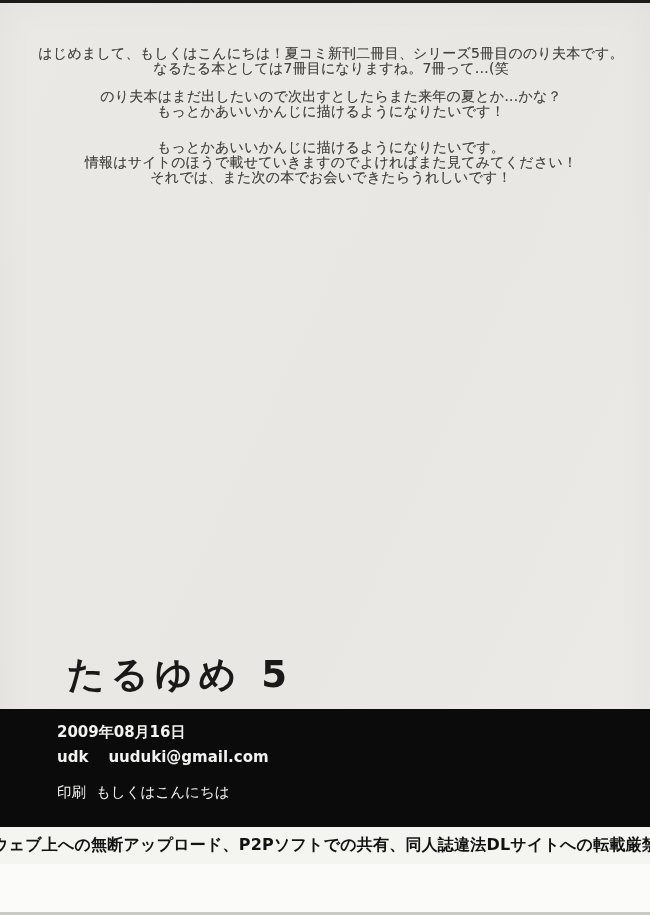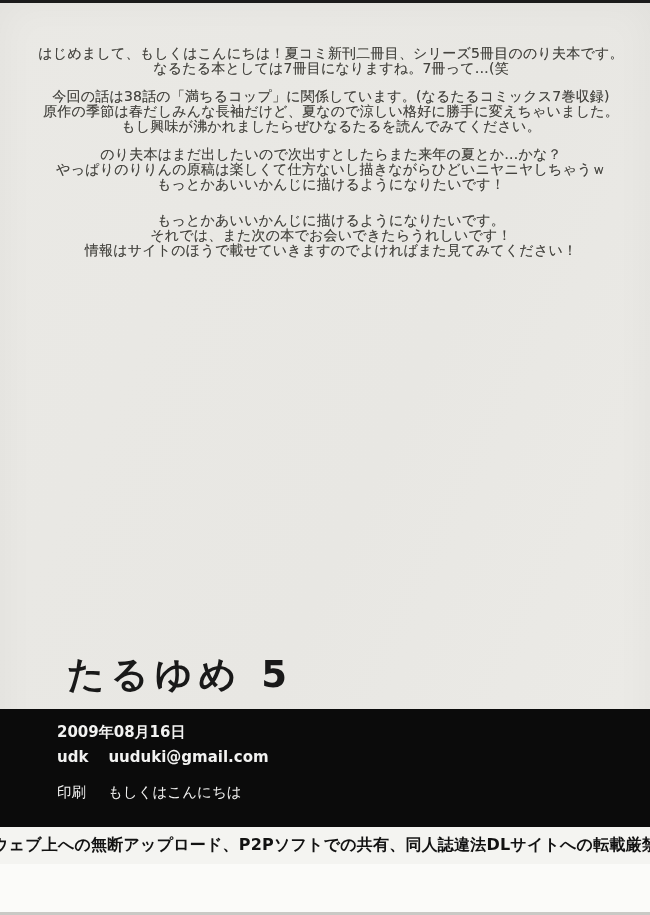--- a/index.html
+++ b/index.html
@@ -70,21 +70,21 @@
     display: flex;
     align-items: baseline;
     gap: 20px;
     margin-bottom: 6px;
     font-weight: bold;
     white-space: nowrap;
   }
   .colophon .row.print-row {
     font-weight: normal;
     margin-top: 17px;
-    gap: 22px;
+    gap: 10px;
     font-size: 14.5px;
   }
   .warning-banner {
     position: absolute;
     left: 0;
     top: 827px;
     width: 650px;
     height: 37px;
     background: #f4f4f1;
     display: flex;
@@ -113,33 +113,27 @@
 <div class="page">
 
   <div class="scan-edge-top"></div>
 
   <div class="afterword">
     <div class="para">
       <div class="line">はじめまして、もしくはこんにちは！夏コミ新刊二冊目、シリーズ5冊目ののり夫本です。</div>
       <div class="line">なるたる本としては7冊目になりますね。7冊って…(笑</div>
     </div>
     <div class="para">
-      <div class="line">今回の話は38話の「満ちるコップ」に関係しています。(なるたるコミックス7巻収録)</div>
-      <div class="line">原作の季節は春だしみんな長袖だけど、夏なので涼しい格好に勝手に変えちゃいました。</div>
-      <div class="line">もし興味が沸かれましたらぜひなるたるを読んでみてください。</div>
-    </div>
-    <div class="para">
       <div class="line">のり夫本はまだ出したいので次出すとしたらまた来年の夏とか…かな？</div>
-      <div class="line">やっぱりのりりんの原稿は楽しくて仕方ないし描きながらひどいニヤニヤしちゃうｗ</div>
       <div class="line">もっとかあいいかんじに描けるようになりたいです！</div>
     </div>
     <div class="para gap-large">
       <div class="line">もっとかあいいかんじに描けるようになりたいです。</div>
+      <div class="line">情報はサイトのほうで載せていきますのでよければまた見てみてください！</div>
       <div class="line">それでは、また次の本でお会いできたらうれしいです！</div>
-      <div class="line">情報はサイトのほうで載せていきますのでよければまた見てみてください！</div>
     </div>
   </div>
 
   <div class="book-title">たるゆめ 5</div>
 
   <div class="colophon">
     <div class="row">
       <span>2009年08月16日</span>
     </div>
     <div class="row">

